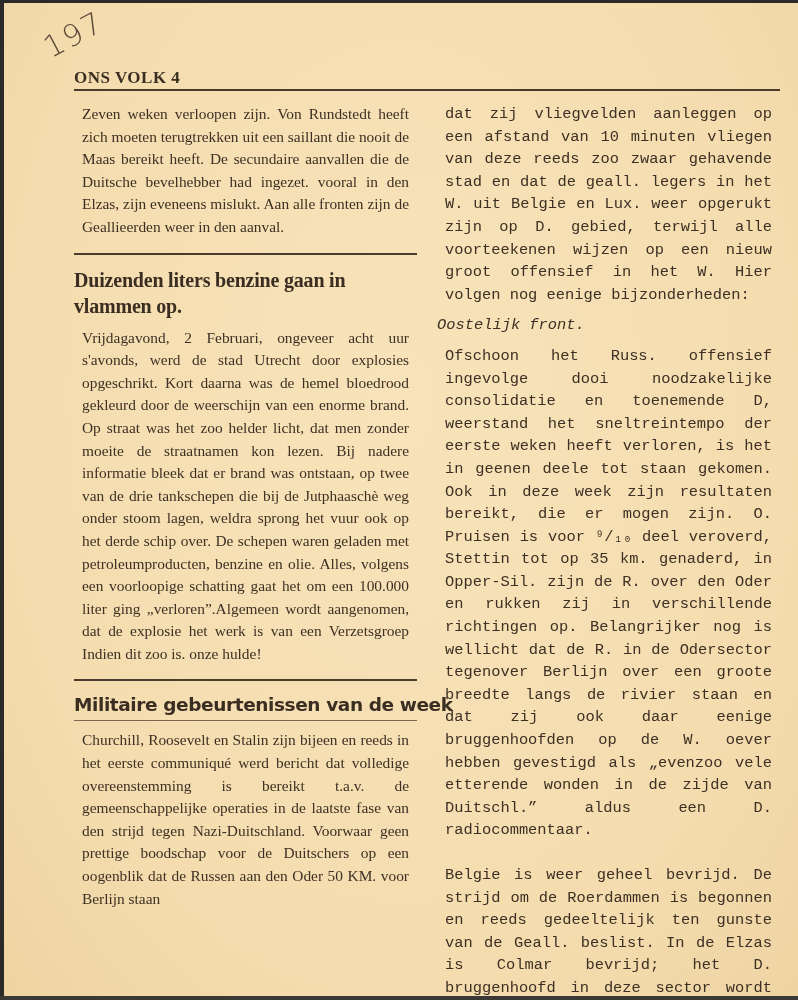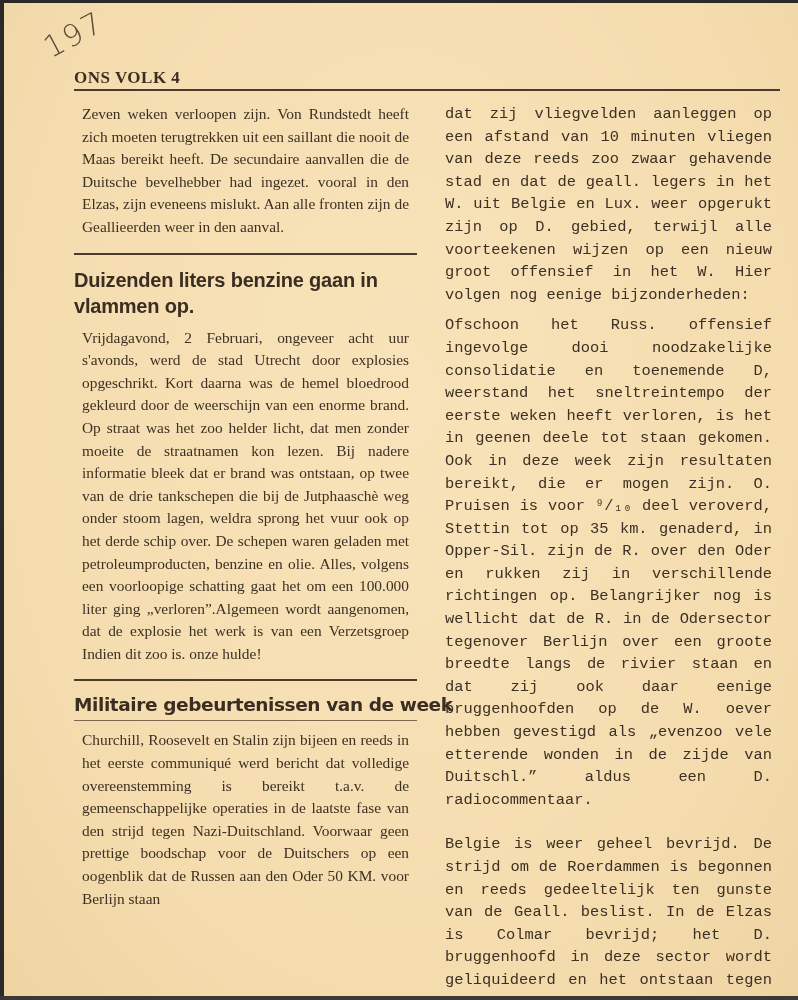--- a/index.html
+++ b/index.html
@@ -23,21 +23,21 @@
     position: absolute; left: 70px; top: 65px;
     font-size: 17px; letter-spacing: 0.5px; color: #3b2e22; font-weight: bold;
   }
   .rule-top { position: absolute; left: 70px; top: 86px; width: 706px; height: 2px; background: #4a3b2c; }
   .col { position: absolute; color: #3d3024; font-size: 15.4px; line-height: 22.6px; }
   .col-left { left: 70px; top: 92px; width: 343px; }
   .col-right { left: 433px; top: 92px; width: 343px; font-family: Liberation Mono, monospace; }
   .para { text-align: justify; margin: 8px; text-align-last: left; }
   .divider { height: 2px; background: #4a3b2c; margin: 14px 0 12px 0; }
   .h1 {
-    font-family: Liberation Sans, sans-serif; font-size: 20px; line-height: 26px;
+    font-family: Liberation Serif, serif; font-size: 20px; line-height: 26px;
     color: #3a2d22; font-weight: bold; margin: 4px 6px 8px 0; letter-spacing: -0.2px;
   }
   .h2 {
     font-family: "DejaVu Sans", sans-serif; font-size: 18.5px; line-height: 24px;
     color: #3a2d22; font-weight: bold; margin: 2px 0 8px 0; padding-bottom: 3px;
     border-bottom: 1px solid #7a6652; letter-spacing: -0.4px; white-space: nowrap;
   }
   .subhead { font-style: italic; margin: 4px 0 0 0; }
   .subhead.first { margin-top: 6px; }
   .gap { height: 6px; }
@@ -56,20 +56,21 @@
     <div class="h1">Duizenden liters benzine gaan in vlammen op.</div>
     <p class="para">Vrijdagavond, 2 Februari, ongeveer acht uur s'avonds, werd de stad Utrecht door explosies opgeschrikt. Kort daarna was de hemel bloedrood gekleurd door de weerschijn van een enorme brand. Op straat was het zoo helder licht, dat men zonder moeite de straatnamen kon lezen. Bij nadere informatie bleek dat er brand was ontstaan, op twee van de drie tankschepen die bij de Jutphaaschè weg onder stoom lagen, weldra sprong het vuur ook op het derde schip over. De schepen waren geladen met petroleumproducten, benzine en olie. Alles, volgens een voorloopige schatting gaat het om een 100.000 liter ging „verloren”.Algemeen wordt aangenomen, dat de explosie het werk is van een Verzetsgroep Indien dit zoo is. onze hulde!</p>
     <div class="divider"></div>
     <div class="h2">Militaire gebeurtenissen van de week</div>
     <p class="para">Churchill, Roosevelt en Stalin zijn bijeen en reeds in het eerste communiqué werd bericht dat volledige overeenstemming is bereikt t.a.v. de gemeenschappelijke operaties in de laatste fase van den strijd tegen Nazi-Duitschland. Voorwaar geen prettige boodschap voor de Duitschers op een oogenblik dat de Russen aan den Oder 50 KM. voor Berlijn staan</p>
   </div>
 
   <div class="col col-right">
     <p class="para">dat zij vliegvelden aanleggen op een afstand van 10 minuten vliegen van deze reeds zoo zwaar gehavende stad en dat de geall. legers in het W. uit Belgie en Lux. weer opgerukt zijn op D. gebied, terwijl alle voorteekenen wijzen op een nieuw groot offensief in het W. Hier volgen nog eenige bijzonderheden:</p>
 
+    <p class="subhead first">Oostelijk front.</p>
     <p class="para"><span>Ofschoon het Russ. offensief ingevolge dooi noodzakelijke consolidatie en toenemende D, weerstand het sneltreintempo der eerste weken heeft verloren, is het in geenen deele tot staan gekomen. Ook in deze week zijn resultaten bereikt, die er mogen zijn. O. Pruisen is voor </span><span>⁹/₁₀</span><span> deel veroverd, Stettin tot op 35 km. genaderd, in Opper-Sil. zijn de R. over den Oder en rukken zij in verschillende richtingen op. Belangrijker nog is wellicht dat de R. in de Odersector tegenover Berlijn over een groote breedte langs de rivier staan en dat zij ook daar eenige bruggenhoofden op de W. oever hebben gevestigd als „evenzoo vele etterende wonden in de zijde van Duitschl.” aldus een D. radiocommentaar.</span></p>
 
     <div class="gap"></div>
     <p class="para">Belgie is weer geheel bevrijd. De strijd om de Roerdammen is begonnen en reeds gedeeltelijk ten gunste van de Geall. beslist. In de Elzas is Colmar bevrijd; het D. bruggenhoofd in deze sector wordt geliquideerd en het ontstaan tegen den Pfalz zal wellicht binnenkort worden hervat.</p>
 
     <div class="gap"></div>
   </div>
 </div>
 <div class="edge-bottom"></div>
 

